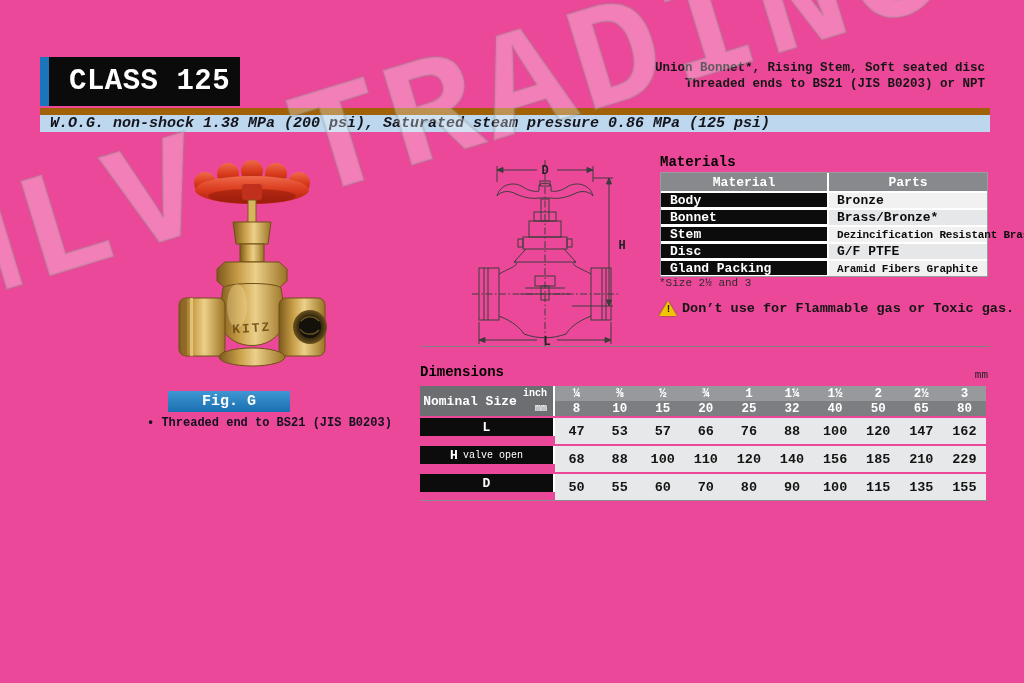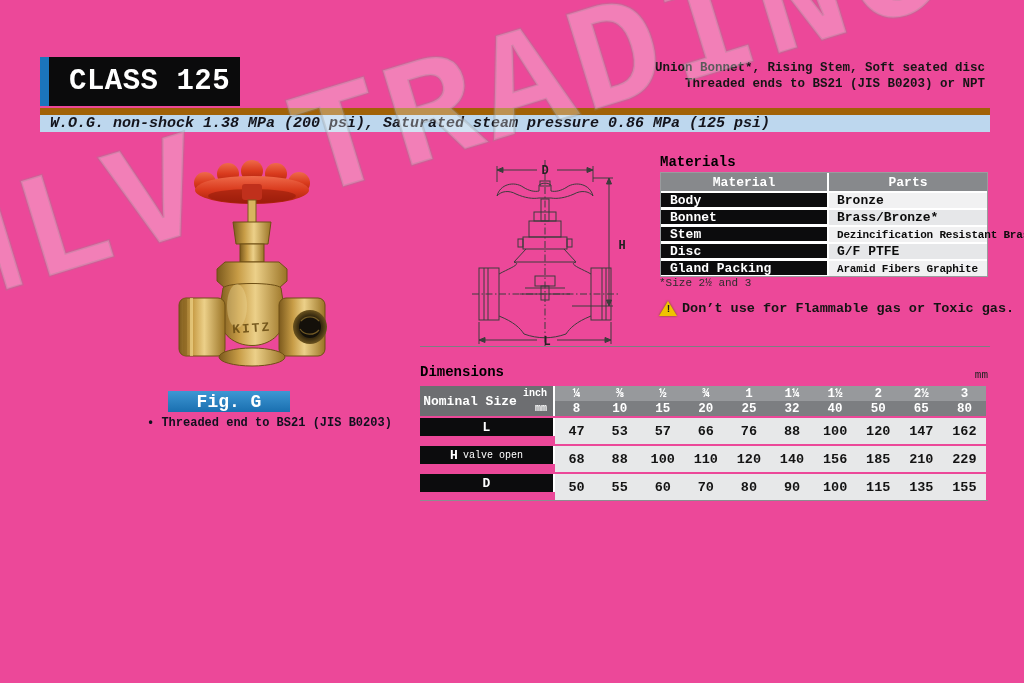--- a/index.html
+++ b/index.html
@@ -19,21 +19,21 @@
   .hdr-title  { color:#1787c8; font-size:27px; font-weight:bold; padding-left:13px; letter-spacing:.3px; white-space:nowrap; }
   .hdr-feats  { position:absolute; right:39px; top:61px; text-align:right; font-size:12.5px; font-weight:bold;
                 color:#151515; line-height:15.5px; }
   .sub-band   { position:absolute; left:40px; top:108px; width:950px; height:24px; background:#bdd7ee;
                 border-top:7px solid #a16207; display:flex; align-items:center; padding-left:10px; }
   .sub-band span { font-size:15px; font-weight:bold; font-style:italic; color:#14141c; white-space:nowrap; }
   
   .photo-wrap { position:absolute; left:163px; top:156px; width:178px; height:238px; }
   .fig-banner { position:absolute; left:168px; top:391px; width:122px; height:21px;
                 background:linear-gradient(180deg,#3e97d3,#1a6fb0); display:flex; align-items:center; justify-content:center; }
-  .fig-banner span { color:#fff; font-size:18px; font-weight:bold; }
+  .fig-banner span { color:#fff; font-size:15px; font-weight:bold; }
   .fig-note   { position:absolute; left:147px; top:416px; font-size:12px; font-weight:bold; color:#10101e; white-space:nowrap; }
   
   .draw-wrap  { position:absolute; left:462px; top:156px; width:178px; height:194px; }
   .divider    { position:absolute; left:420px; top:346px; width:570px; height:1px; background:#7d7f82; }
   
   .mat-head   { position:absolute; left:660px; top:154px; font-size:14px; font-weight:bold; color:#000; }
   .mat-table  { position:absolute; left:660px; top:172px; width:328px; border:1px solid #9a9c9e; background:#fff;
                 display:grid; grid-template-columns:166px 158px; column-gap:2px; row-gap:2px; }
   .m-h  { background:#87898c; color:#fff; font-size:13px; font-weight:bold; height:18px;
           display:flex; align-items:center; justify-content:center; }

